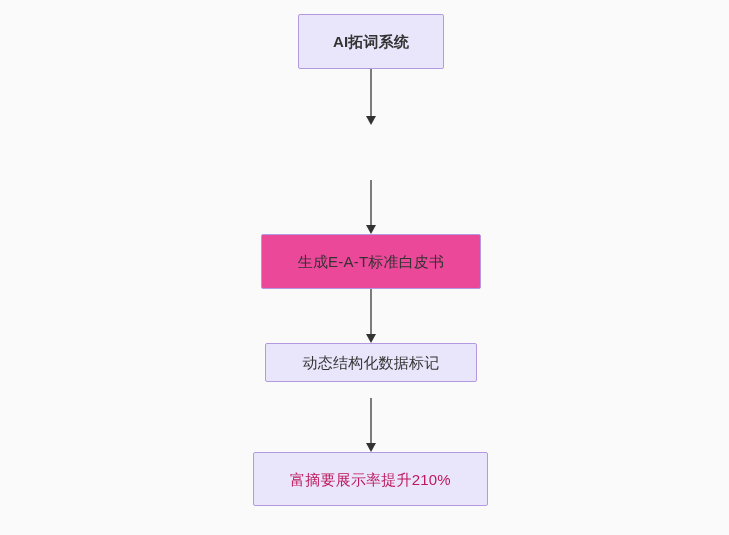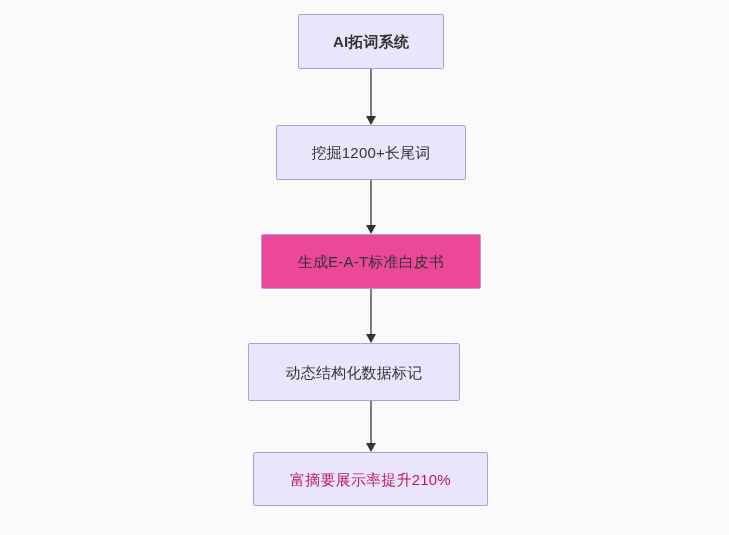--- a/index.html
+++ b/index.html
@@ -89,29 +89,26 @@
 
   <div class="flow-edge" style="left: 361px; top: 398px; width: 20px; height: 54px;">
     <div class="edge-line" style="height: 46px; background: rgb(124, 124, 124);"></div>
     <div class="edge-head" style="border-top-color: rgb(51, 51, 51);"></div>
   </div>
 
   <div class="flow-node" style="left: 298px; top: 14px; width: 146px; height: 55px; background: rgb(233, 229, 251); border-color: rgb(179, 154, 224); color: rgb(51, 51, 51); font-weight: bold;">
     <span class="node-label">AI拓词系统</span>
   </div>
 
-  <div class="flow-node" style="left: 276px; top: 125px; width: 190px; height: 55px; background: rgb(233, 229, 251); border-color: rgb(179, 154, 224); color: rgb(51, 51, 51);">
-    <span class="node-label">挖掘1200+长尾词</span>
-  </div>
 
   <div class="flow-node" style="left: 261px; top: 234px; width: 220px; height: 55px; background: #ec4899; border-color: rgb(179, 154, 224); color: rgb(51, 51, 51);">
     <span class="node-label">生成E-A-T标准白皮书</span>
   </div>
 
-  <div class="flow-node" style="left: 248px; top: 343px; width: 212px; height: 58px; background: rgb(233, 229, 251); border-color: rgb(179, 154, 224); color: rgb(51, 51, 51);">
+  <div class="flow-node" style="left: 265px; top: 343px; width: 212px; height: 39px; background: rgb(233, 229, 251); border-color: rgb(179, 154, 224); color: rgb(51, 51, 51);">
     <span class="node-label">动态结构化数据标记</span>
   </div>
 
   <div class="flow-node" style="left: 253px; top: 452px; width: 235px; height: 54px; background: rgb(233, 229, 251); border-color: rgb(179, 154, 224); color: #be185d;">
     <span class="node-label">富摘要展示率提升210%</span>
   </div>
 
 </div>
 
 </body></html>

